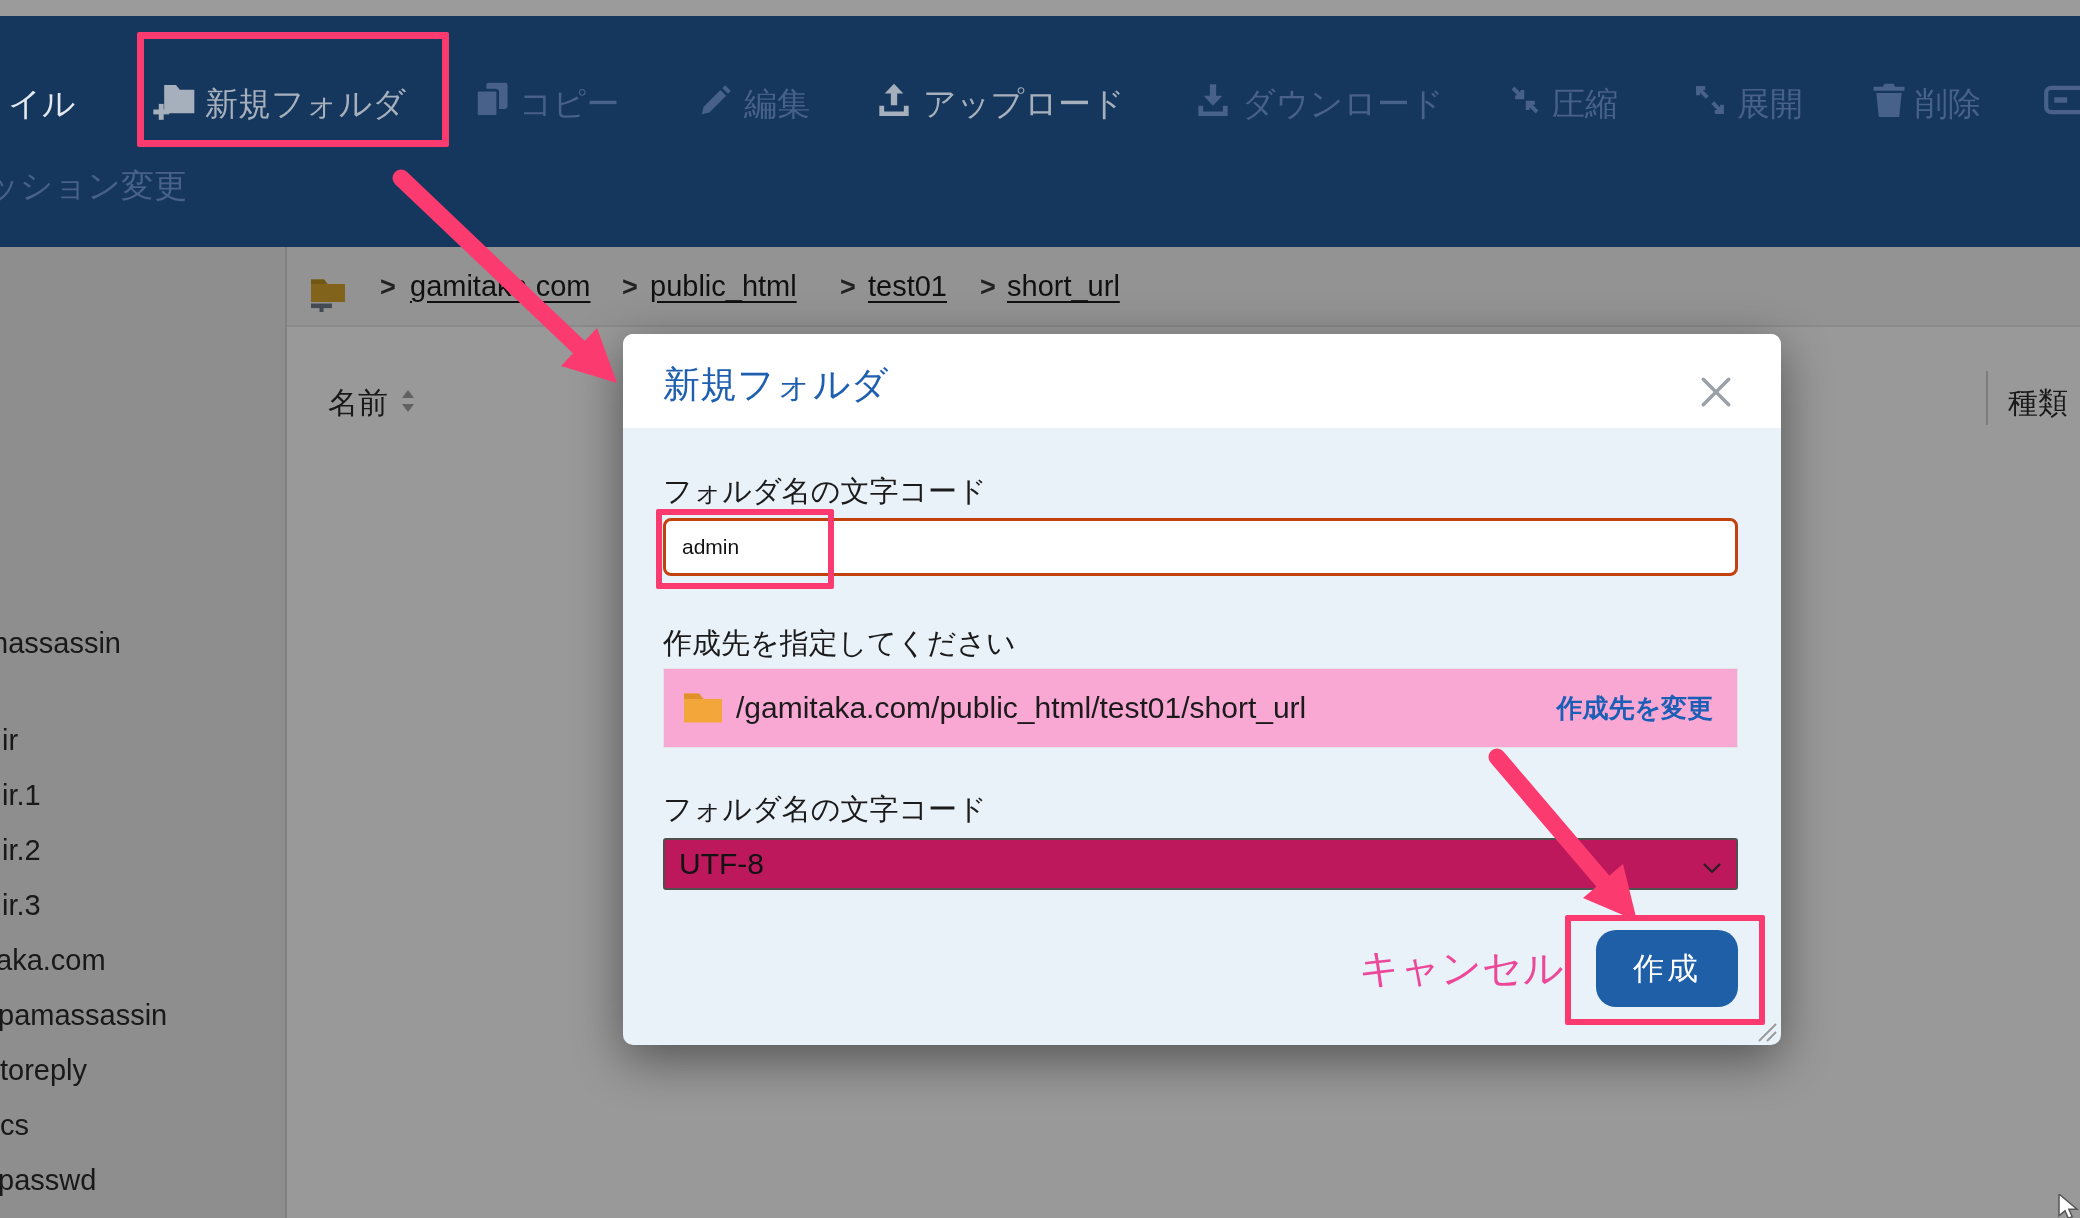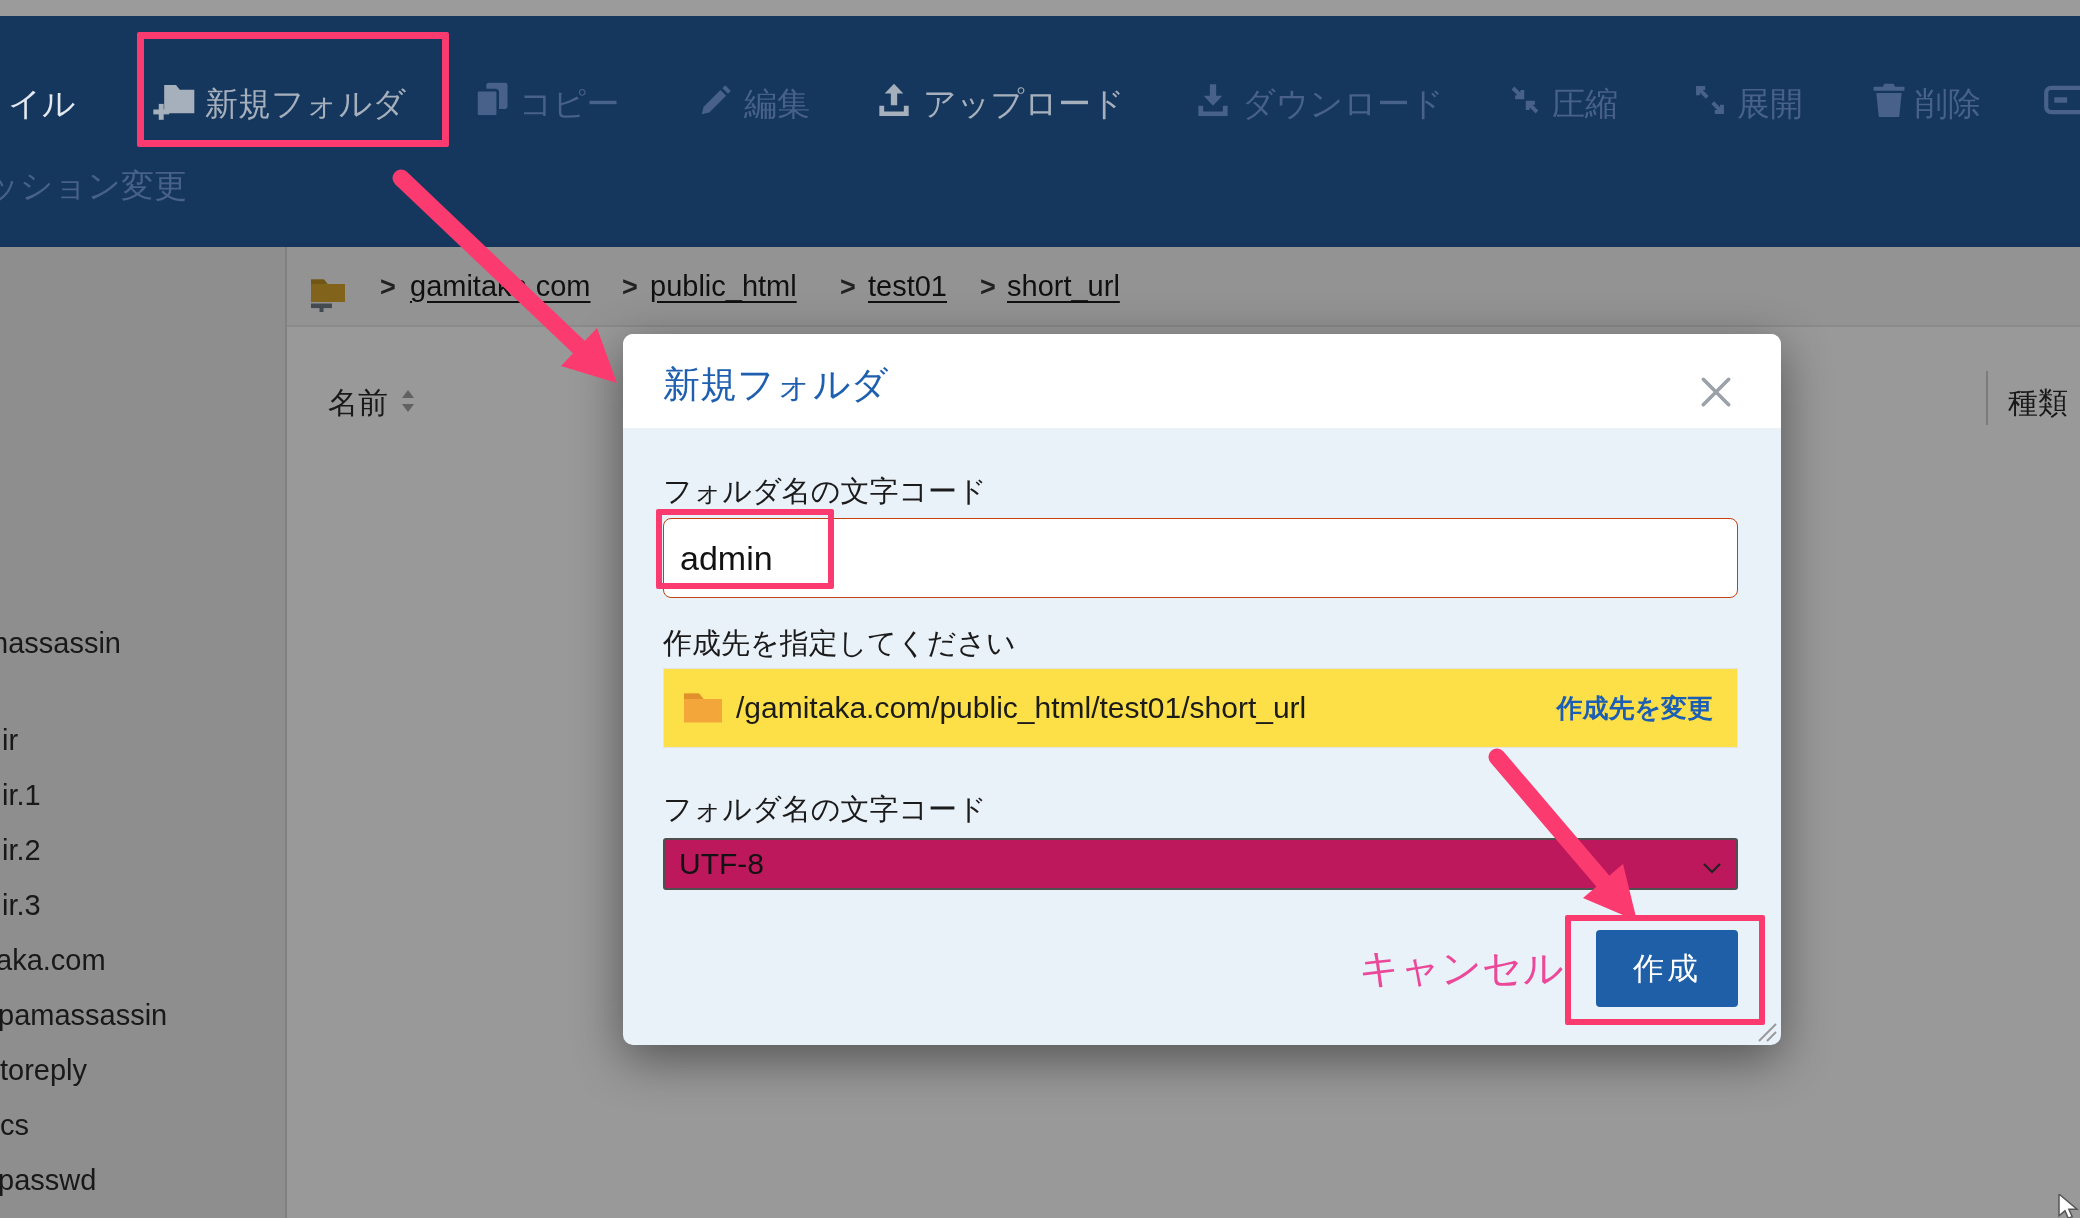--- a/index.html
+++ b/index.html
@@ -28,30 +28,30 @@
 
   .dim-overlay { position:absolute; left:0; top:247px; width:2080px; height:971px; background:rgba(0,0,0,0.40); z-index:10; }
 
   
   .dialog { position:absolute; left:623px; top:334px; width:1158px; height:711px; border-radius:10px;
             background:#E9F1F9; box-shadow:0 14px 50px rgba(0,0,0,0.45); z-index:20; }
   .dlg-header { position:absolute; left:0; top:0; width:100%; height:94px; background:#ffffff; border-radius:10px 10px 0 0; }
   .dlg-title { position:absolute; left:40px; top:26px; font-size:37px; color:#1E5FAF; }
   .dlg-close { position:absolute; left:1694px; top:370px; width:44px; height:44px; display:flex; align-items:center; justify-content:center; cursor:pointer; z-index:21; }
   .dlg-label { position:absolute; font-size:29px; color:#1B1B1B; white-space:nowrap; }
-  .dlg-input { position:absolute; left:663px; top:518px; width:1075px; height:80px; background:#fff; border:1px solid #c2410c; border-radius:8px;
-               font-size:34px; color:#121212; padding:0 16px; font-family:"Liberation Sans","DejaVu Sans",sans-serif; z-index:21; }
-  .path-row { position:absolute; left:663px; top:668px; width:1075px; height:80px; background:#fde047; border:1px solid #E4E4E4; z-index:21; }
+  .dlg-input { position:absolute; left:663px; top:518px; width:1075px; height:58px; background:#fff; border:3px solid #c2410c; border-radius:8px;
+               font-size:21px; color:#121212; padding:0 16px; font-family:"Liberation Sans","DejaVu Sans",sans-serif; z-index:21; }
+  .path-row { position:absolute; left:663px; top:668px; width:1075px; height:80px; background:#f9a8d4; border:1px solid #E4E4E4; z-index:21; }
   .path-text { position:absolute; left:72px; top:0; height:78px; line-height:78px; font-size:30px; color:#1B1B1B; white-space:nowrap; }
   .path-link { position:absolute; right:24px; top:0; height:78px; line-height:78px; font-size:26px; font-weight:700; color:#1A5EB5; cursor:pointer; white-space:nowrap; }
   .dlg-select { position:absolute; left:663px; top:838px; width:1075px; height:52px; background:#be185d; border:2px solid #4F4F4F; border-radius:3px;
                 display:flex; align-items:center; font-size:30px; color:#121212; padding:0 14px; cursor:pointer; z-index:21; }
   .dlg-select .chev { margin-left:auto; }
   .btn-cancel { position:absolute; left:1359px; top:948px; width:156px; height:40px; font-size:40px; color:#ec4899; text-align:center; line-height:40px; cursor:pointer; z-index:21; white-space:nowrap; }
-  .btn-create { position:absolute; left:1596px; top:930px; width:142px; height:77px; background:#1E5FA8; border-radius:4px; color:#fff;
+  .btn-create { position:absolute; left:1596px; top:930px; width:142px; height:77px; background:#1E5FA8; border-radius:20px; color:#fff;
                 font-size:31px; display:flex; align-items:center; justify-content:center; letter-spacing:3px; cursor:pointer; z-index:21; }
   .resize-handle { position:absolute; left:1751px; top:1020px; z-index:21; }
 
   
   .ann-box { position:absolute; border:7px solid #FB3B6F; border-radius:2px; z-index:30; pointer-events:none; }
   #ann-arrows { position:absolute; left:0; top:0; z-index:30; pointer-events:none; }
   .cursor-svg { position:absolute; left:2056px; top:1194px; z-index:40; pointer-events:none; }
 </style>
 </head>
 <body>

